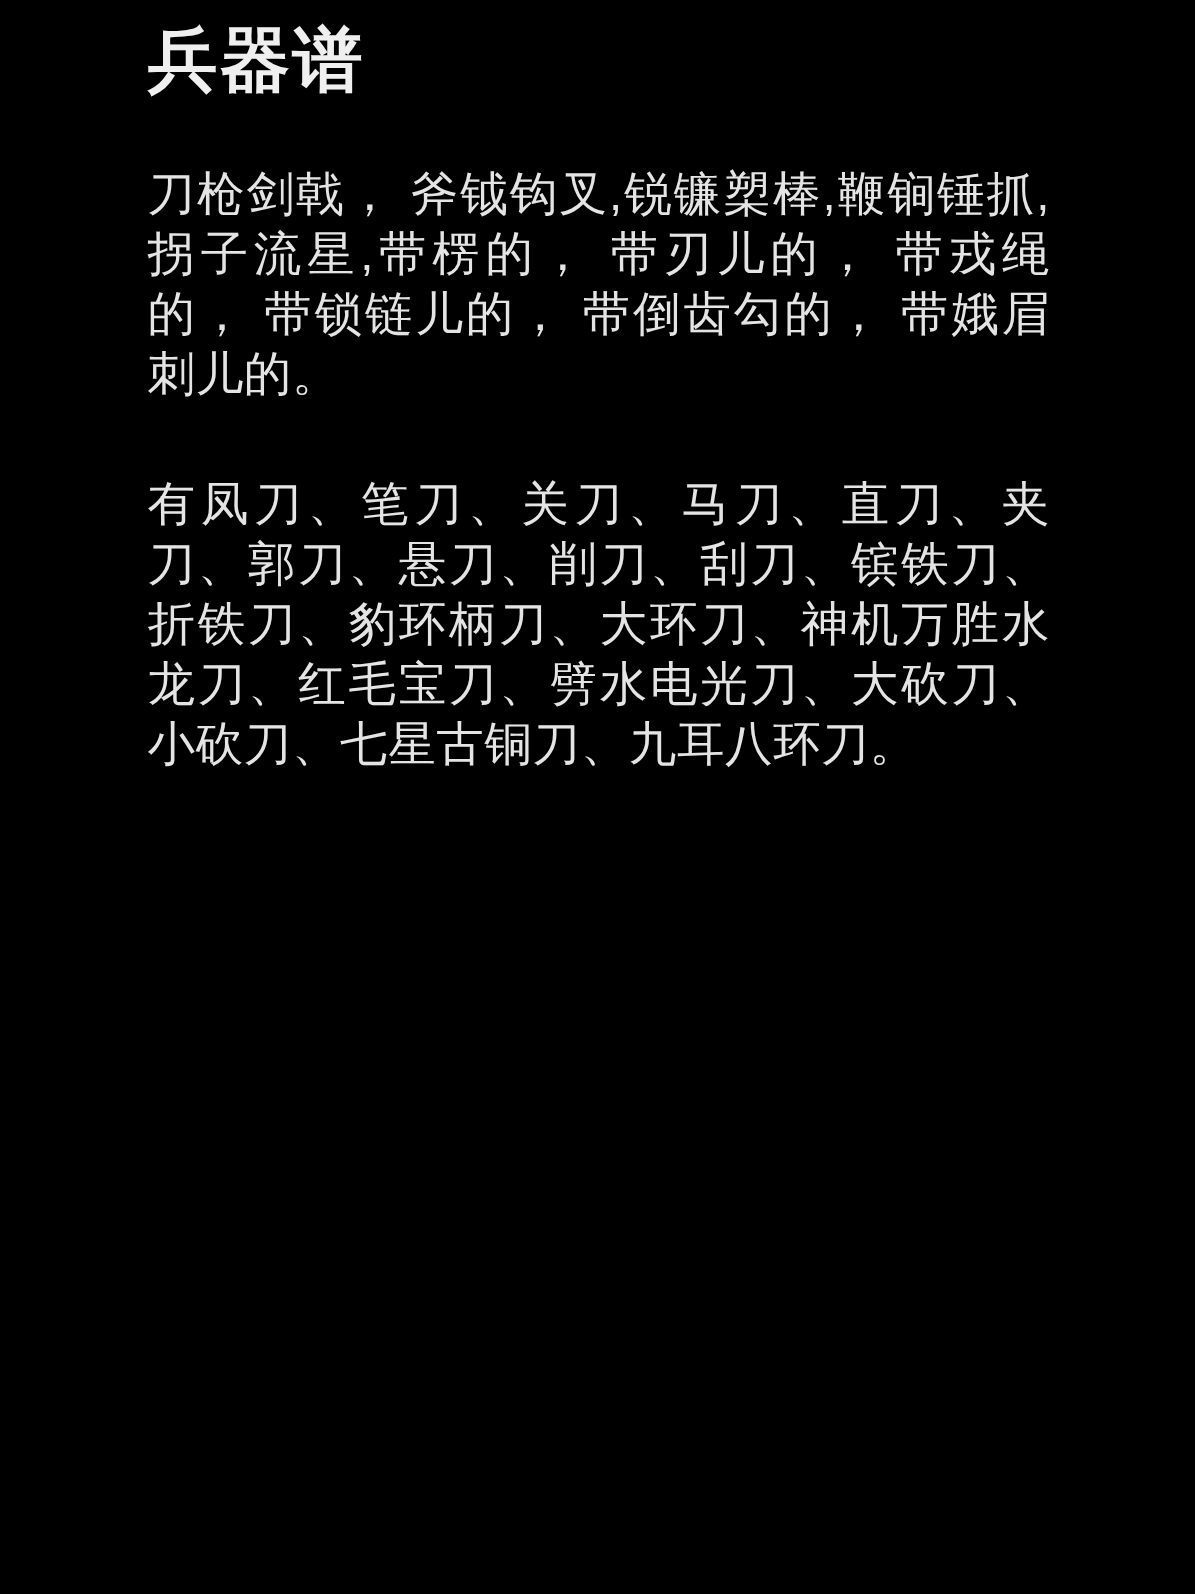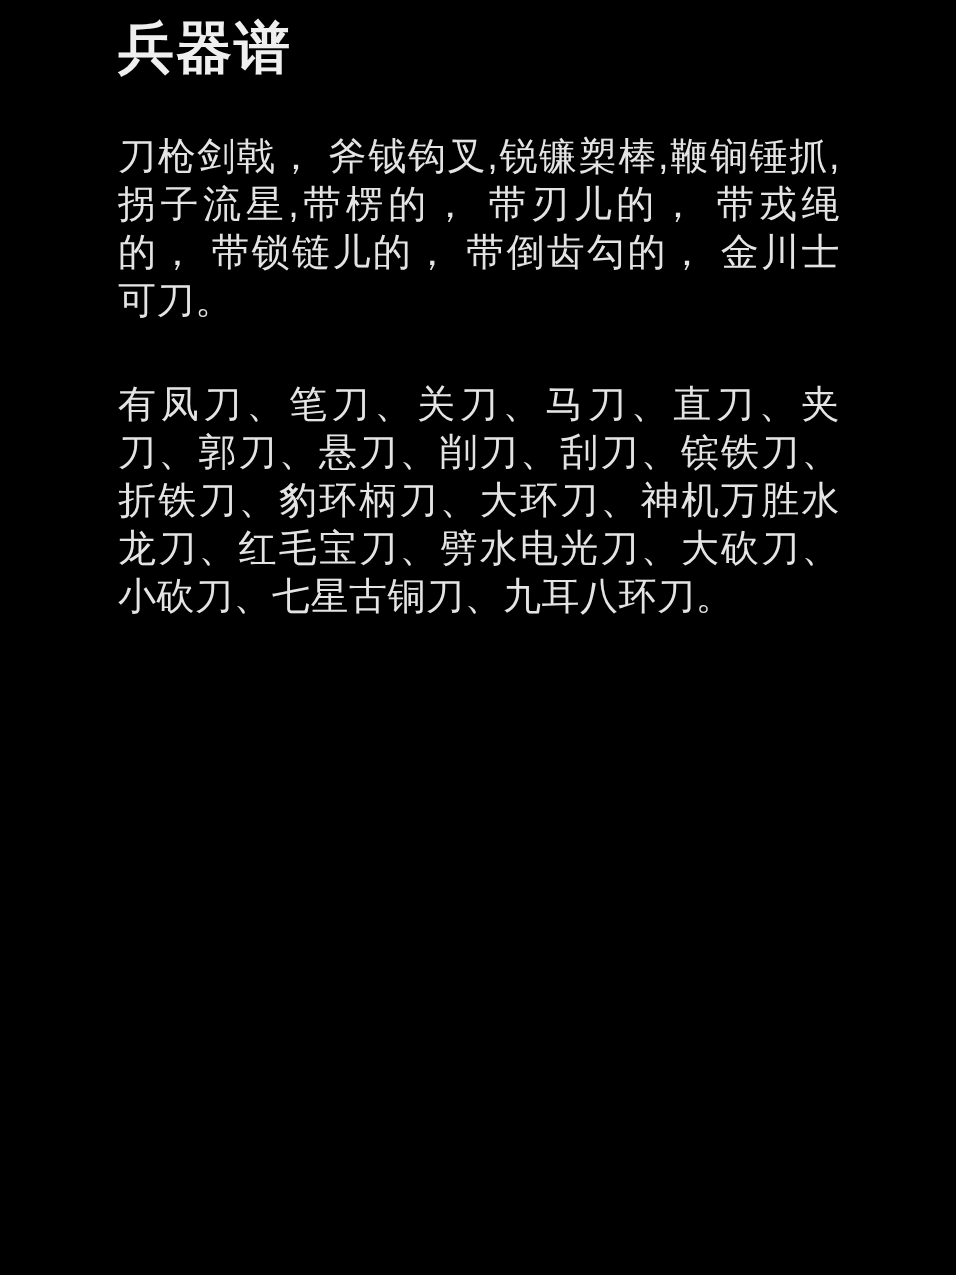--- a/index.html
+++ b/index.html
@@ -42,17 +42,17 @@
   p.doc-paragraph:last-child {
     margin-bottom: 0;
   }
 </style>
 </head>
 <body>
 
 <div class="page">
   <h1 class="doc-title">兵器谱</h1>
 
-  <p class="doc-paragraph">刀枪剑戟， 斧钺钩叉,锐镰槊棒,鞭锏锤抓,拐子流星,带楞的， 带刃儿的， 带戎绳的， 带锁链儿的， 带倒齿勾的， 金川士可刀。</p>
+  <p class="doc-paragraph">刀枪剑戟， 斧钺钩叉,锐镰槊棒,鞭锏锤抓,拐子流星,带楞的， 带刃儿的， 带戎绳的， 带锁链儿的， 带倒齿勾的， 带娥眉刺儿的。</p>
 
 
   <p class="doc-paragraph">有凤刀、笔刀、关刀、马刀、直刀、夹刀、郭刀、悬刀、削刀、刮刀、镔铁刀、折铁刀、豹环柄刀、大环刀、神机万胜水龙刀、红毛宝刀、劈水电光刀、大砍刀、小砍刀、七星古铜刀、九耳八环刀。</p>
 </div>
 
 </body></html>

